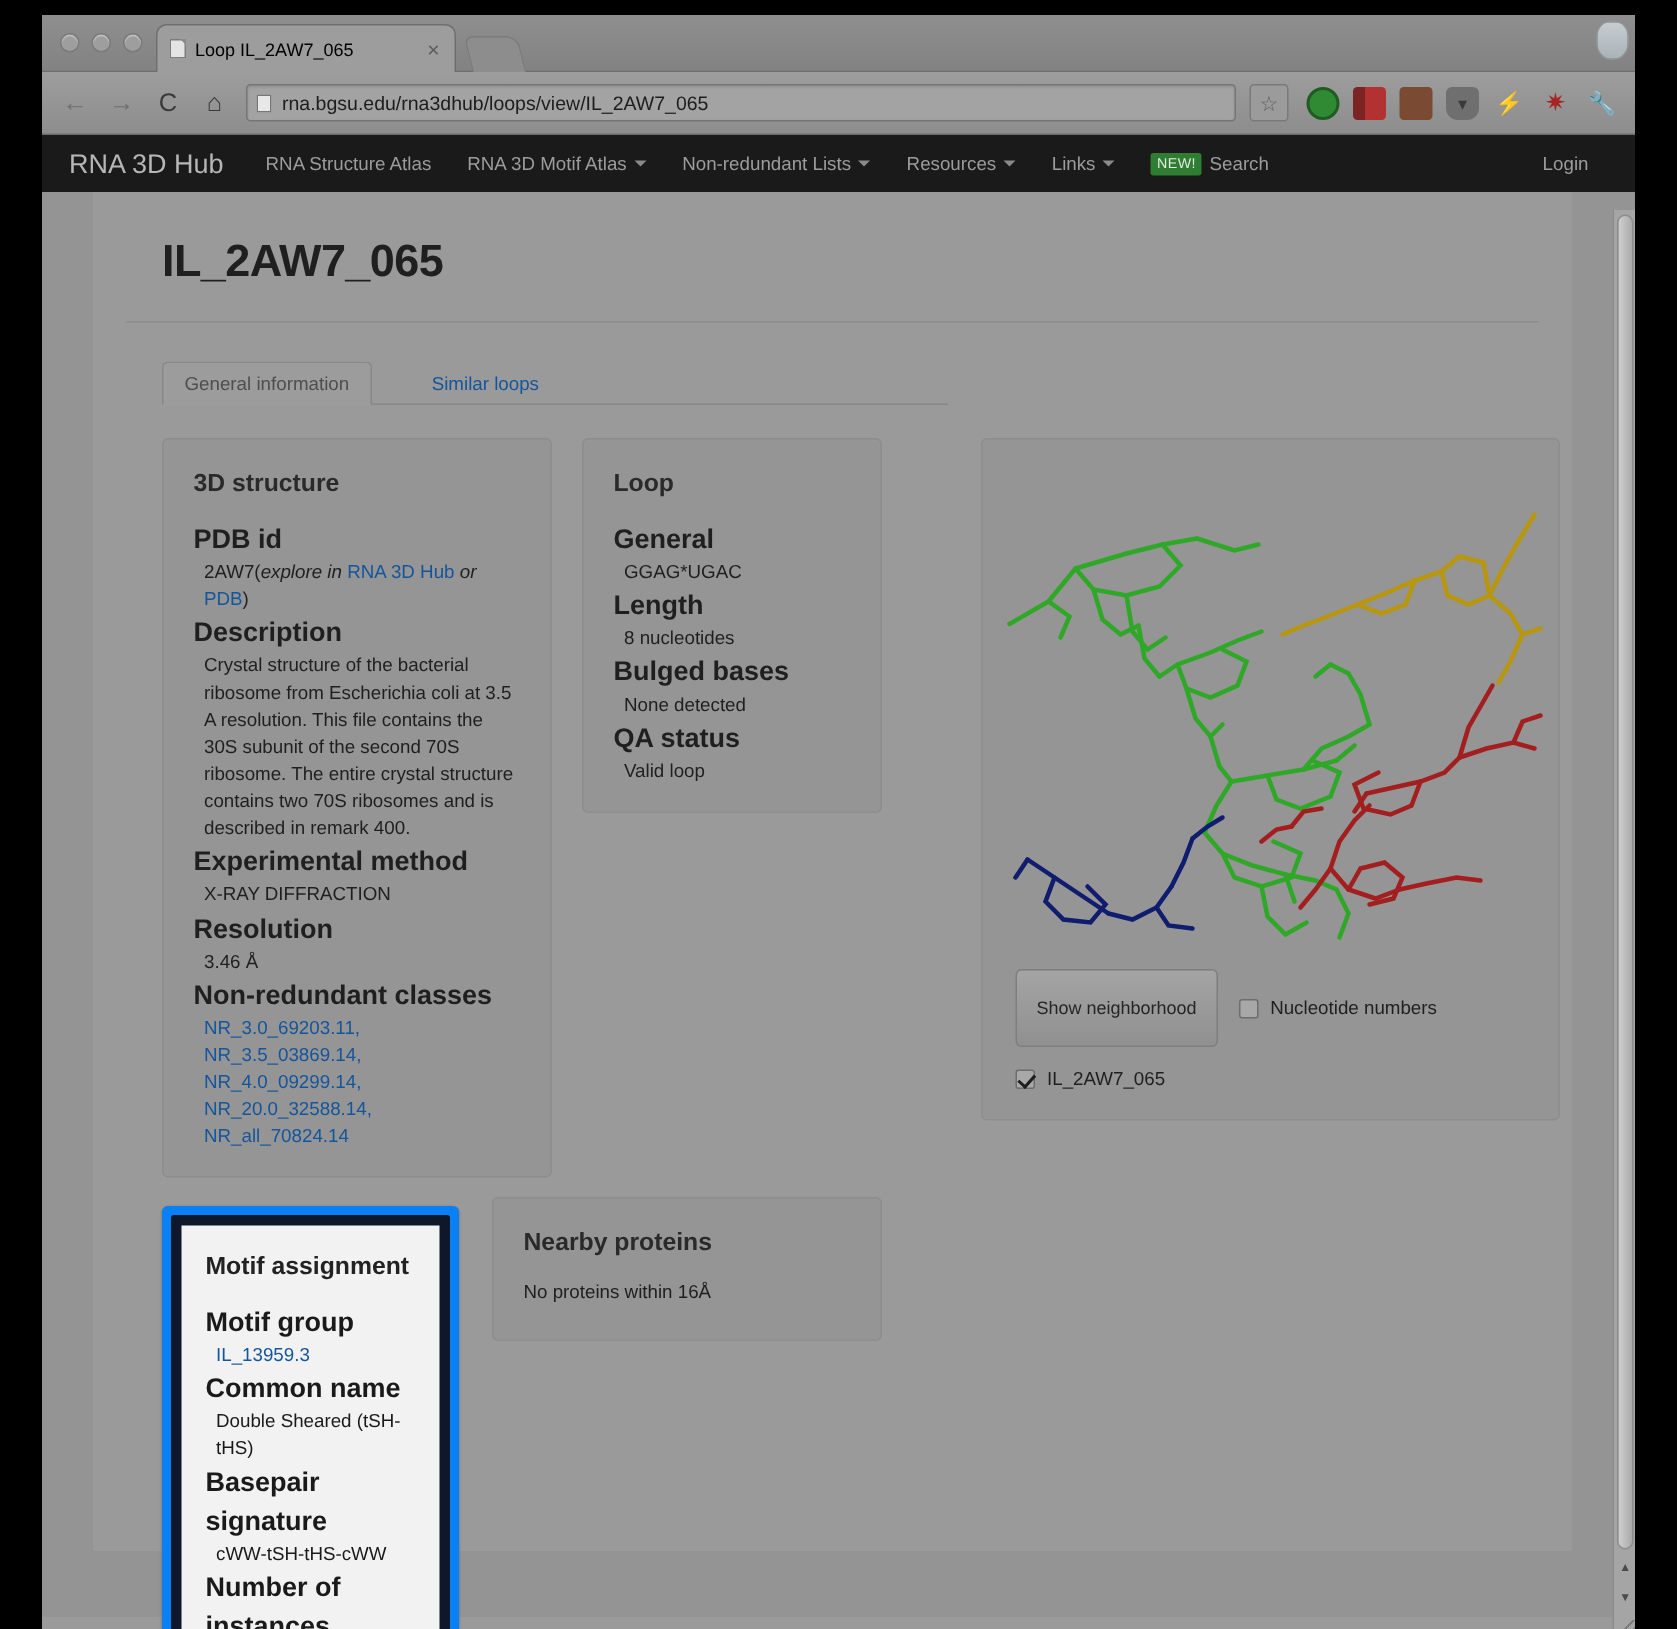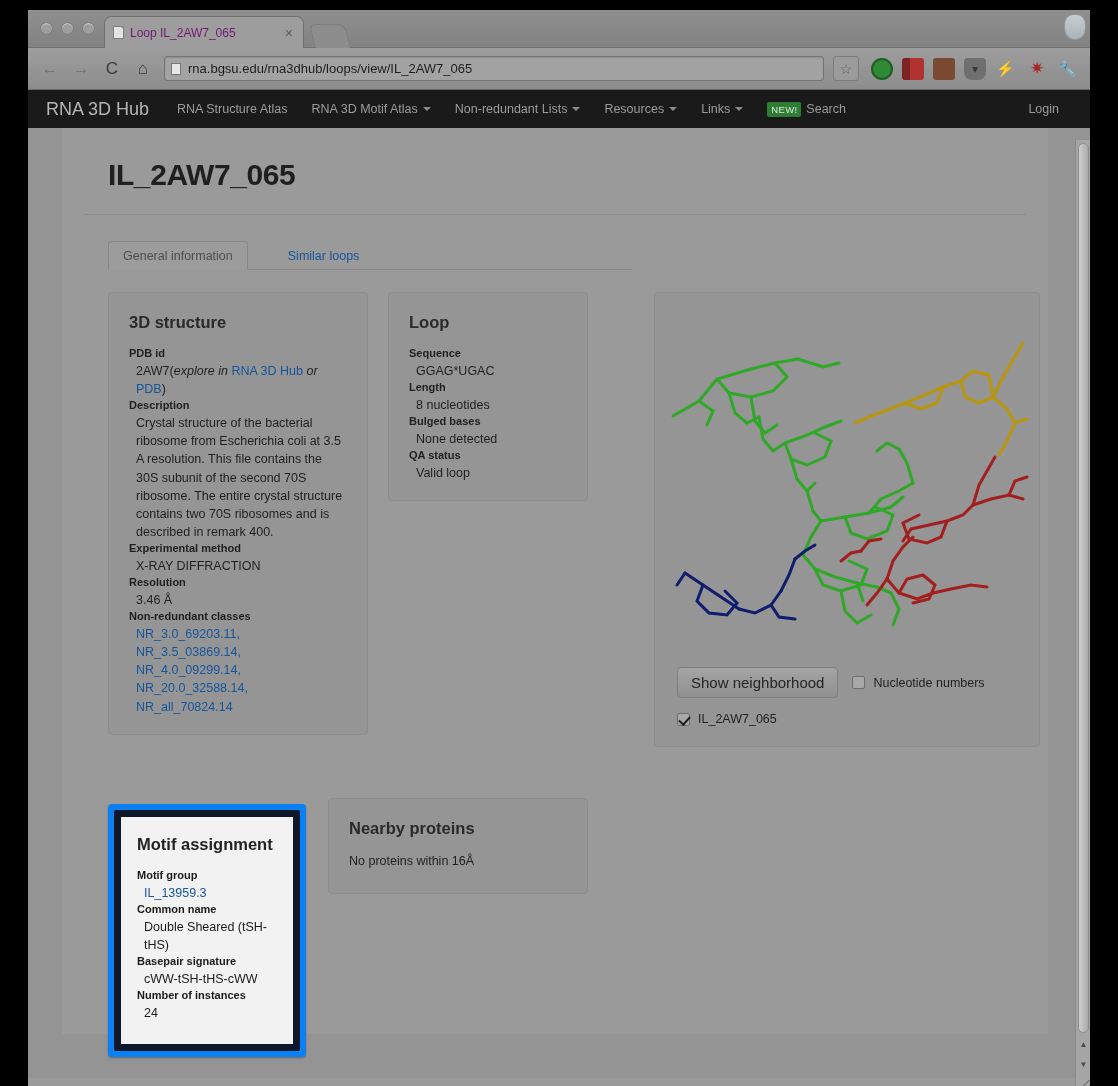--- a/index.html
+++ b/index.html
@@ -66,21 +66,21 @@
   #browser-tab .page-glyph:after {
     content: "";
     position: absolute;
     right: -1px; top: -1px;
     border-width: 0 4px 4px 0;
     border-style: solid;
     border-color: transparent #8b8b8b transparent transparent;
   }
   #tab-title {
     font-size: 12px;
-    color: #701a75;
+    color: #000000;
     white-space: nowrap;
     overflow: hidden;
     flex: 1;
   }
   #tab-close {
     font-size: 14px;
     color: #5c5c5c;
     line-height: 1;
     padding: 0 2px;
     cursor: pointer;
@@ -271,21 +271,21 @@
     position: absolute;
   }
   .panel-inner { padding: 20px 20px 18px; }
   .panel-h {
     font-size: 16.5px;
     font-weight: bold;
     color: #2a2a2a;
     margin-bottom: 14px;
   }
   .field-label {
-    font-size: 11px;
+    font-size: 18px;
     font-weight: bold;
     color: #1f1f1f;
     line-height: 1.45;
   }
   .field-value {
     font-size: 12.5px;
     color: #1f1f1f;
     line-height: 1.45;
     padding-left: 7px;
   }
@@ -323,26 +323,26 @@
     bottom: 20px;
     width: 340px;
   }
   #controls-row {
     display: flex;
     align-items: center;
     gap: 14px;
     margin-bottom: 14px;
   }
   #show-neighborhood {
-    font-size: 15px;
+    font-size: 12px;
     color: #252525;
     background: linear-gradient(#a4a4a4, #909090);
     border: 1px solid #7e7e7e;
     border-radius: 4px;
-    padding: 6px 13px;
+    padding: 18px 13px;
     cursor: pointer;
     font-family: inherit;
   }
   .cb-row { display: flex; align-items: center; gap: 8px; }
   .cbox {
     width: 13px; height: 13px;
     background: #a8a8a8;
     border: 1px solid #6d6d6d;
     border-radius: 2px;
     flex: none;
@@ -514,21 +514,21 @@
             <div class="field-value"><span class="link">NR_4.0_09299.14,</span></div>
             <div class="field-value"><span class="link">NR_20.0_32588.14,</span></div>
             <div class="field-value"><span class="link">NR_all_70824.14</span></div>
           </div>
         </div>
 
         <div class="panel" id="panel-loop">
           <div class="panel-inner">
             <div class="panel-h">Loop</div>
 
-            <div class="field-label">Sequence</div>
+            <div class="field-label">General</div>
             <div class="field-value">GGAG*UGAC</div>
 
             <div class="field-label">Length</div>
             <div class="field-value">8 nucleotides</div>
 
             <div class="field-label">Bulged bases</div>
             <div class="field-value">None detected</div>
 
             <div class="field-label">QA status</div>
             <div class="field-value">Valid loop</div>

